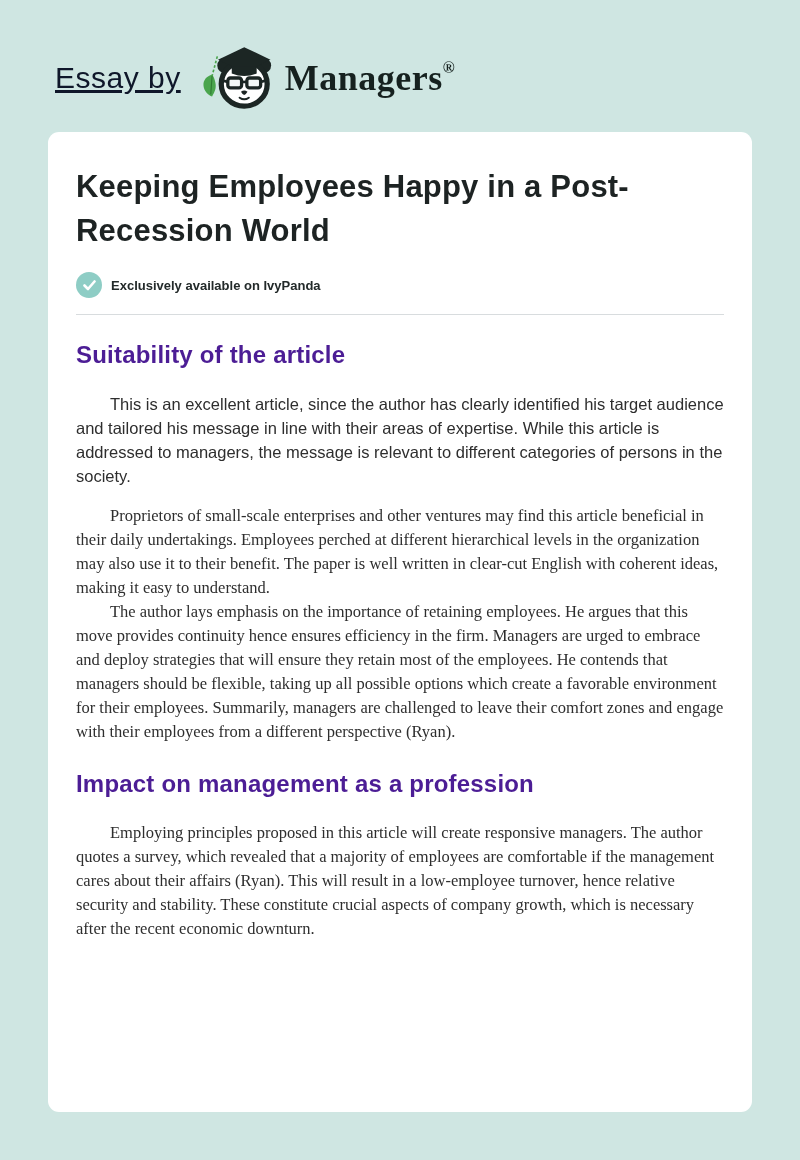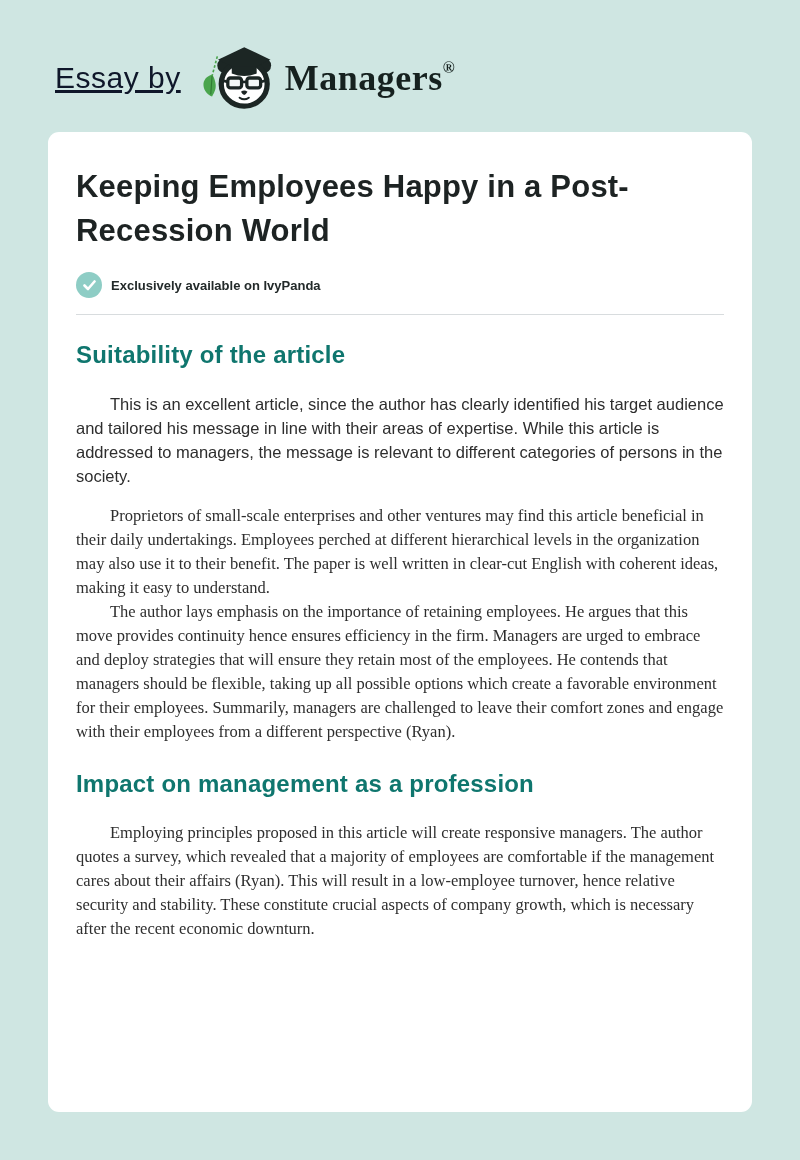--- a/index.html
+++ b/index.html
@@ -84,21 +84,21 @@
     margin-left: 9px;
   }
   .divider {
     border: none;
     border-top: 1px solid #d8dcde;
     margin: 0 0 4px 0;
   }
   .section-heading {
     font-size: 24px;
     font-weight: bold;
-    color: #0f766e;
+    color: #4c1d95;
     margin: 26px 0 23px 0;
     letter-spacing: 0.2px;
   }
   .body-paragraph {
     font-size: 16.5px;
     line-height: 24px;
     color: #2e2e2e;
     text-indent: 34px;
     margin-bottom: 16px;
   }

